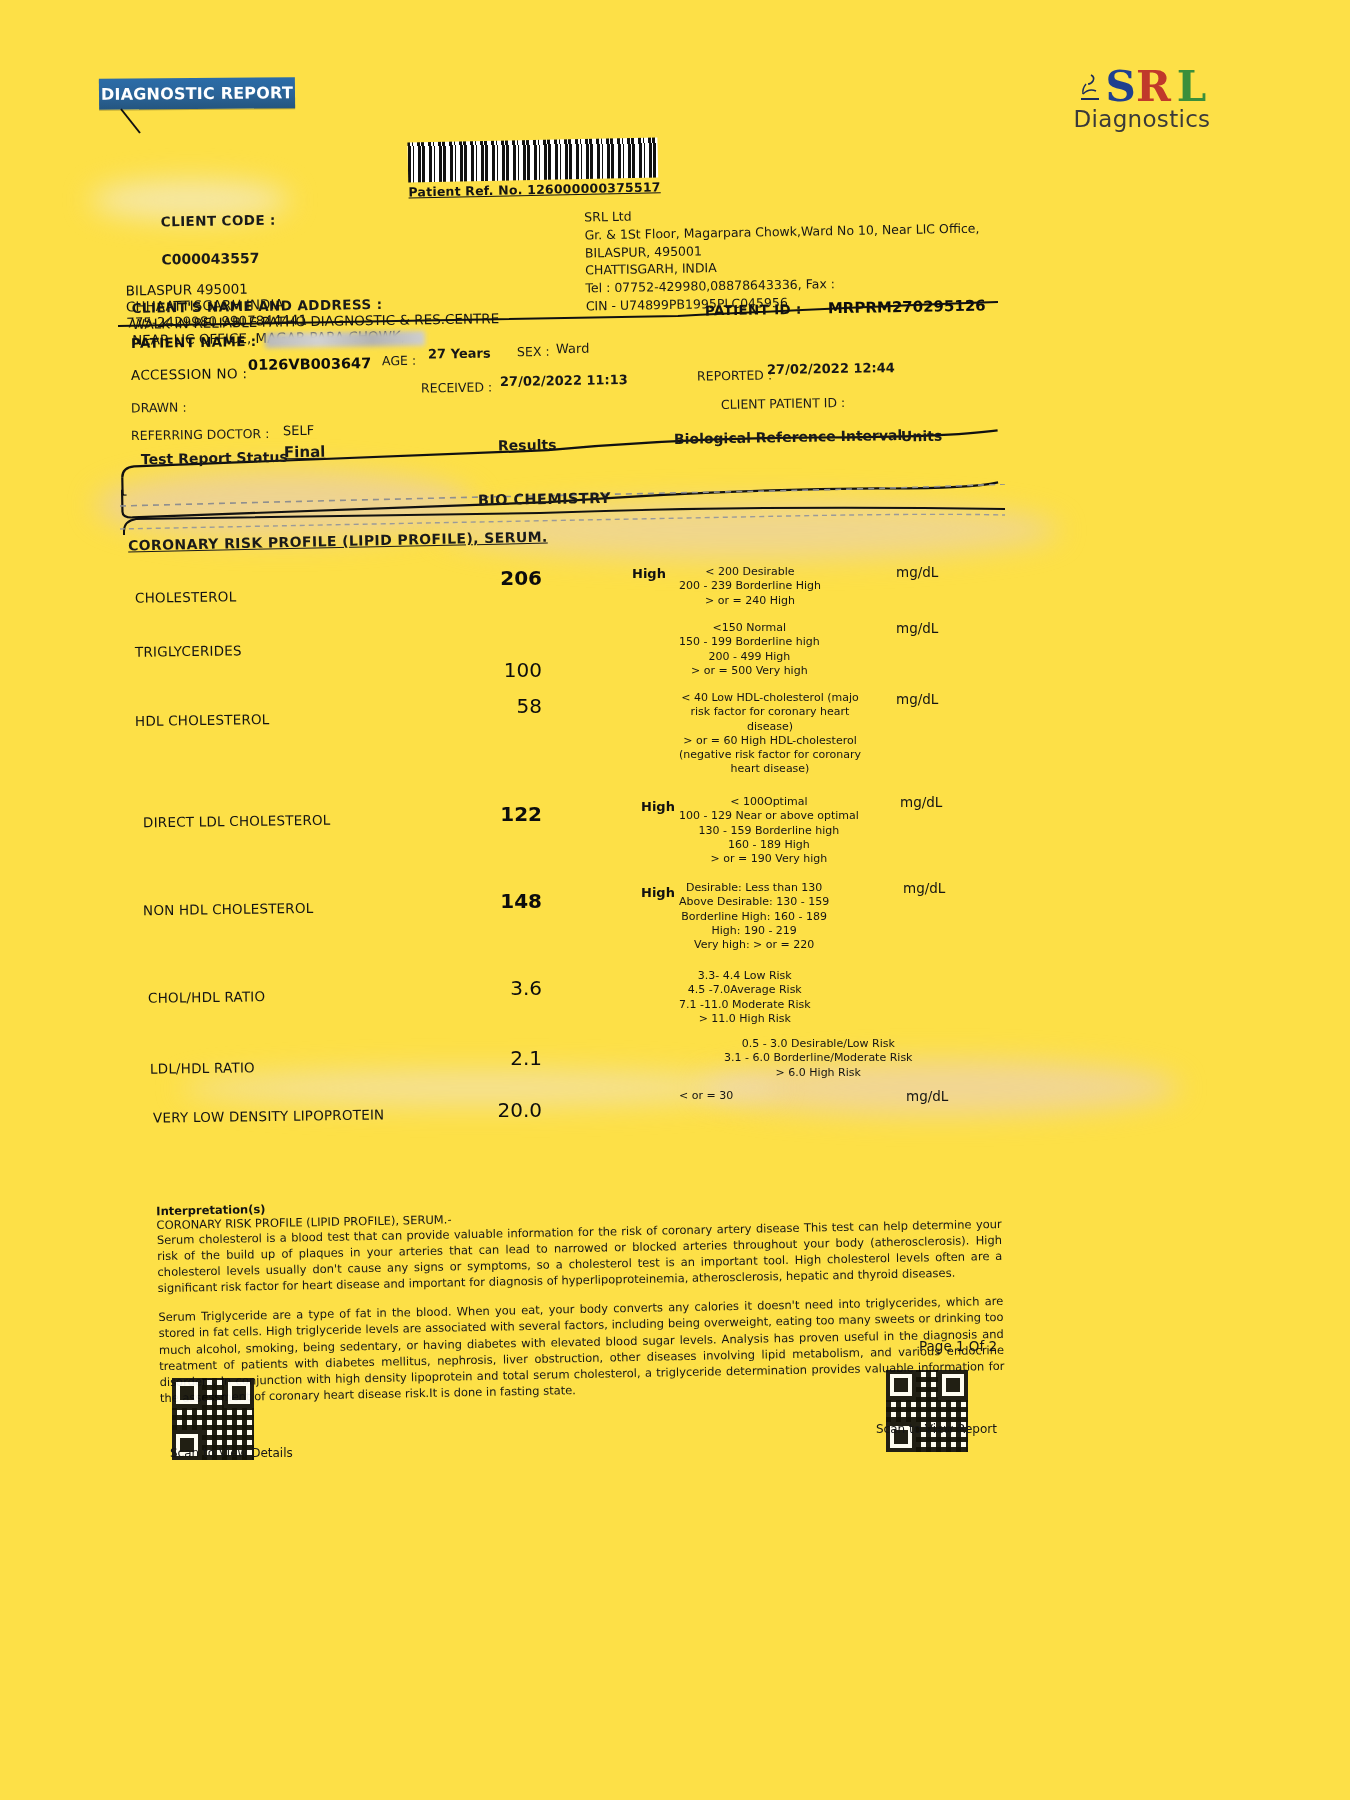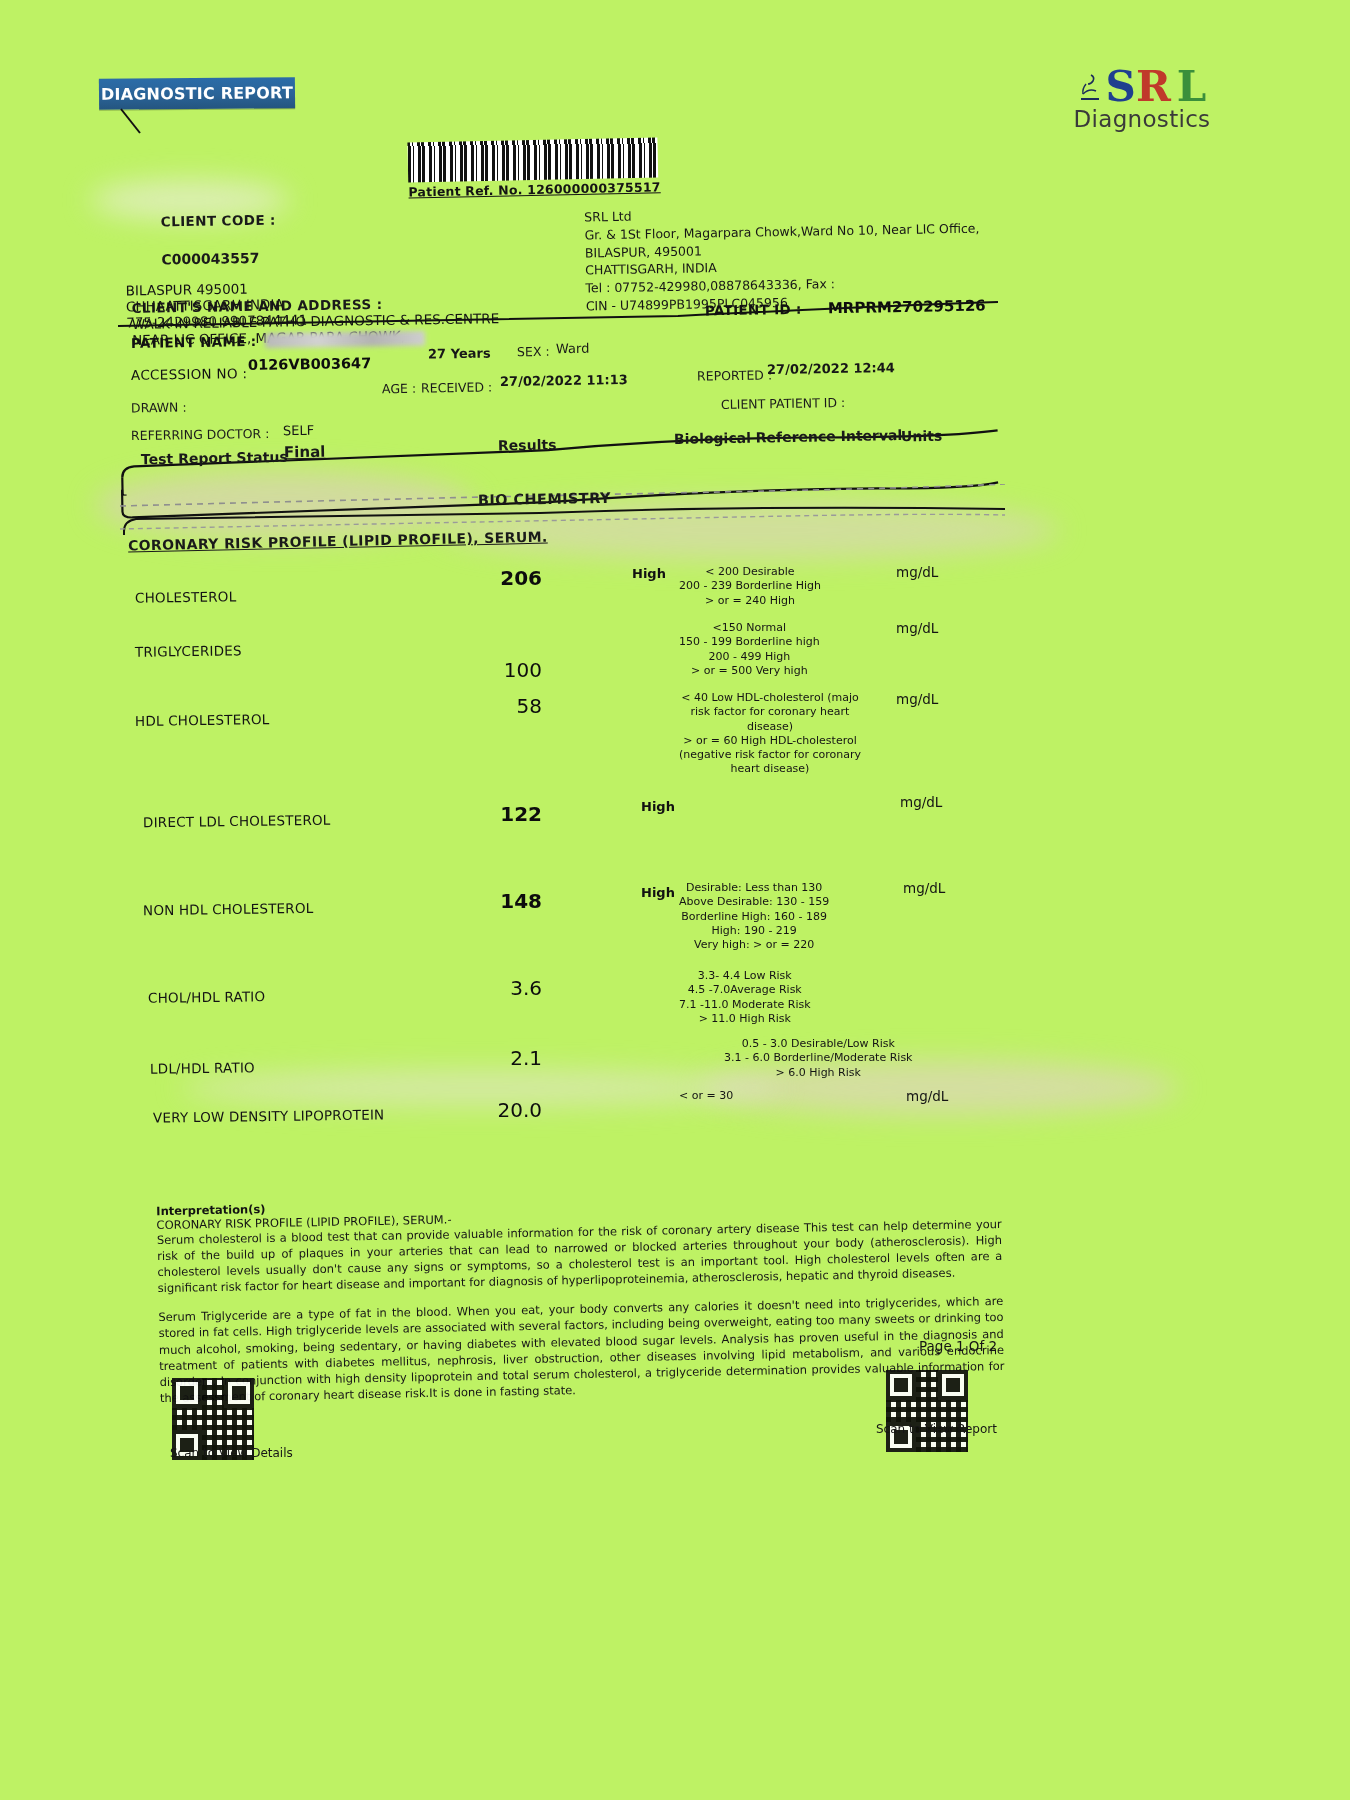--- a/index.html
+++ b/index.html
@@ -11,21 +11,21 @@
     width: 1350px;
     height: 1800px;
     position: relative;
     font-family: "DejaVu Sans", sans-serif;
     color: #1a1a1a;
     overflow: hidden;
   }
   .page {
     position: absolute;
     inset: 0;
-    background: #bef264;
+    background: #fde047;
   }
   
   .blotch {
     position: absolute;
     pointer-events: none;
     border-radius: 50%;
     filter: blur(14px);
   }
   .b1 { left: 95px;  top: 470px;  width: 380px; height: 70px;  background: rgba(226,200,206,0.55); }
   .b2 { left: 440px; top: 500px;  width: 620px; height: 60px;  background: rgba(228,205,210,0.5); }
@@ -301,21 +301,21 @@
   <svg class="rule" style="left:118px;top:300px;width:880px;height:30px;">
     <path d="M0 26 L560 16 Q760 6 880 2" fill="none" stroke="#111" stroke-width="2"></path>
   </svg>
 
   <div class="t lbl" style="left:131px;top:334px;transform:rotate(-0.9deg);">PATIENT NAME :</div>
   <div class="t" style="left:265px;top:330px;transform:rotate(-0.9deg);"><span class="redact"></span></div>
 
   <div class="t lbl" style="left:131px;top:366px;transform:rotate(-0.9deg);font-weight:normal;">ACCESSION NO :</div>
   <div class="t val" style="left:248px;top:356px;transform:rotate(-0.9deg);">0126VB003647</div>
 
-  <div class="t small" style="left:382px;top:353px;transform:rotate(-0.9deg);margin-top:28px;">AGE :</div>
+  <div class="t small" style="left:382px;top:353px;transform:rotate(-0.9deg);">AGE :</div>
   <div class="t plain bold" style="left:428px;top:346px;transform:rotate(-0.9deg);">27 Years</div>
 
   <div class="t small" style="left:517px;top:344px;transform:rotate(-0.9deg);">SEX :</div>
   <div class="t plain" style="left:556px;top:341px;transform:rotate(-0.9deg);">Ward</div>
 
   <div class="t small" style="left:421px;top:380px;transform:rotate(-0.9deg);">RECEIVED :</div>
   <div class="t plain bold" style="left:500px;top:373px;transform:rotate(-0.9deg);">27/02/2022 11:13</div>
 
   <div class="t small" style="left:697px;top:368px;transform:rotate(-0.9deg);">REPORTED :</div>
   <div class="t plain bold" style="left:767px;top:361px;transform:rotate(-0.9deg);">27/02/2022 12:44</div>
@@ -379,20 +379,25 @@
 risk factor for coronary heart
 disease)
 &gt; or = 60 High HDL-cholesterol
 (negative risk factor for coronary
 heart disease)</div>
   <div class="unit" style="left:896px;top:691px;">mg/dL</div>
 
   <div class="test-name" style="left:143px;top:813px;">DIRECT LDL CHOLESTEROL</div>
   <div class="result" style="left:472px;top:802px;">122</div>
   <div class="flag" style="left:641px;top:799px;">High</div>
+  <div class="bri" style="left:679px;top:795px;">&lt; 100Optimal
+100 - 129 Near or above optimal
+130 - 159 Borderline high
+160 - 189 High
+&gt; or = 190 Very high</div>
   <div class="unit" style="left:900px;top:794px;">mg/dL</div>
 
   <div class="test-name" style="left:143px;top:901px;">NON HDL CHOLESTEROL</div>
   <div class="result" style="left:472px;top:889px;">148</div>
   <div class="flag" style="left:641px;top:885px;">High</div>
   <div class="bri" style="left:679px;top:881px;">Desirable: Less than 130
 Above Desirable: 130 - 159
 Borderline High: 160 - 189
 High: 190 - 219
 Very high: &gt; or = 220</div>

